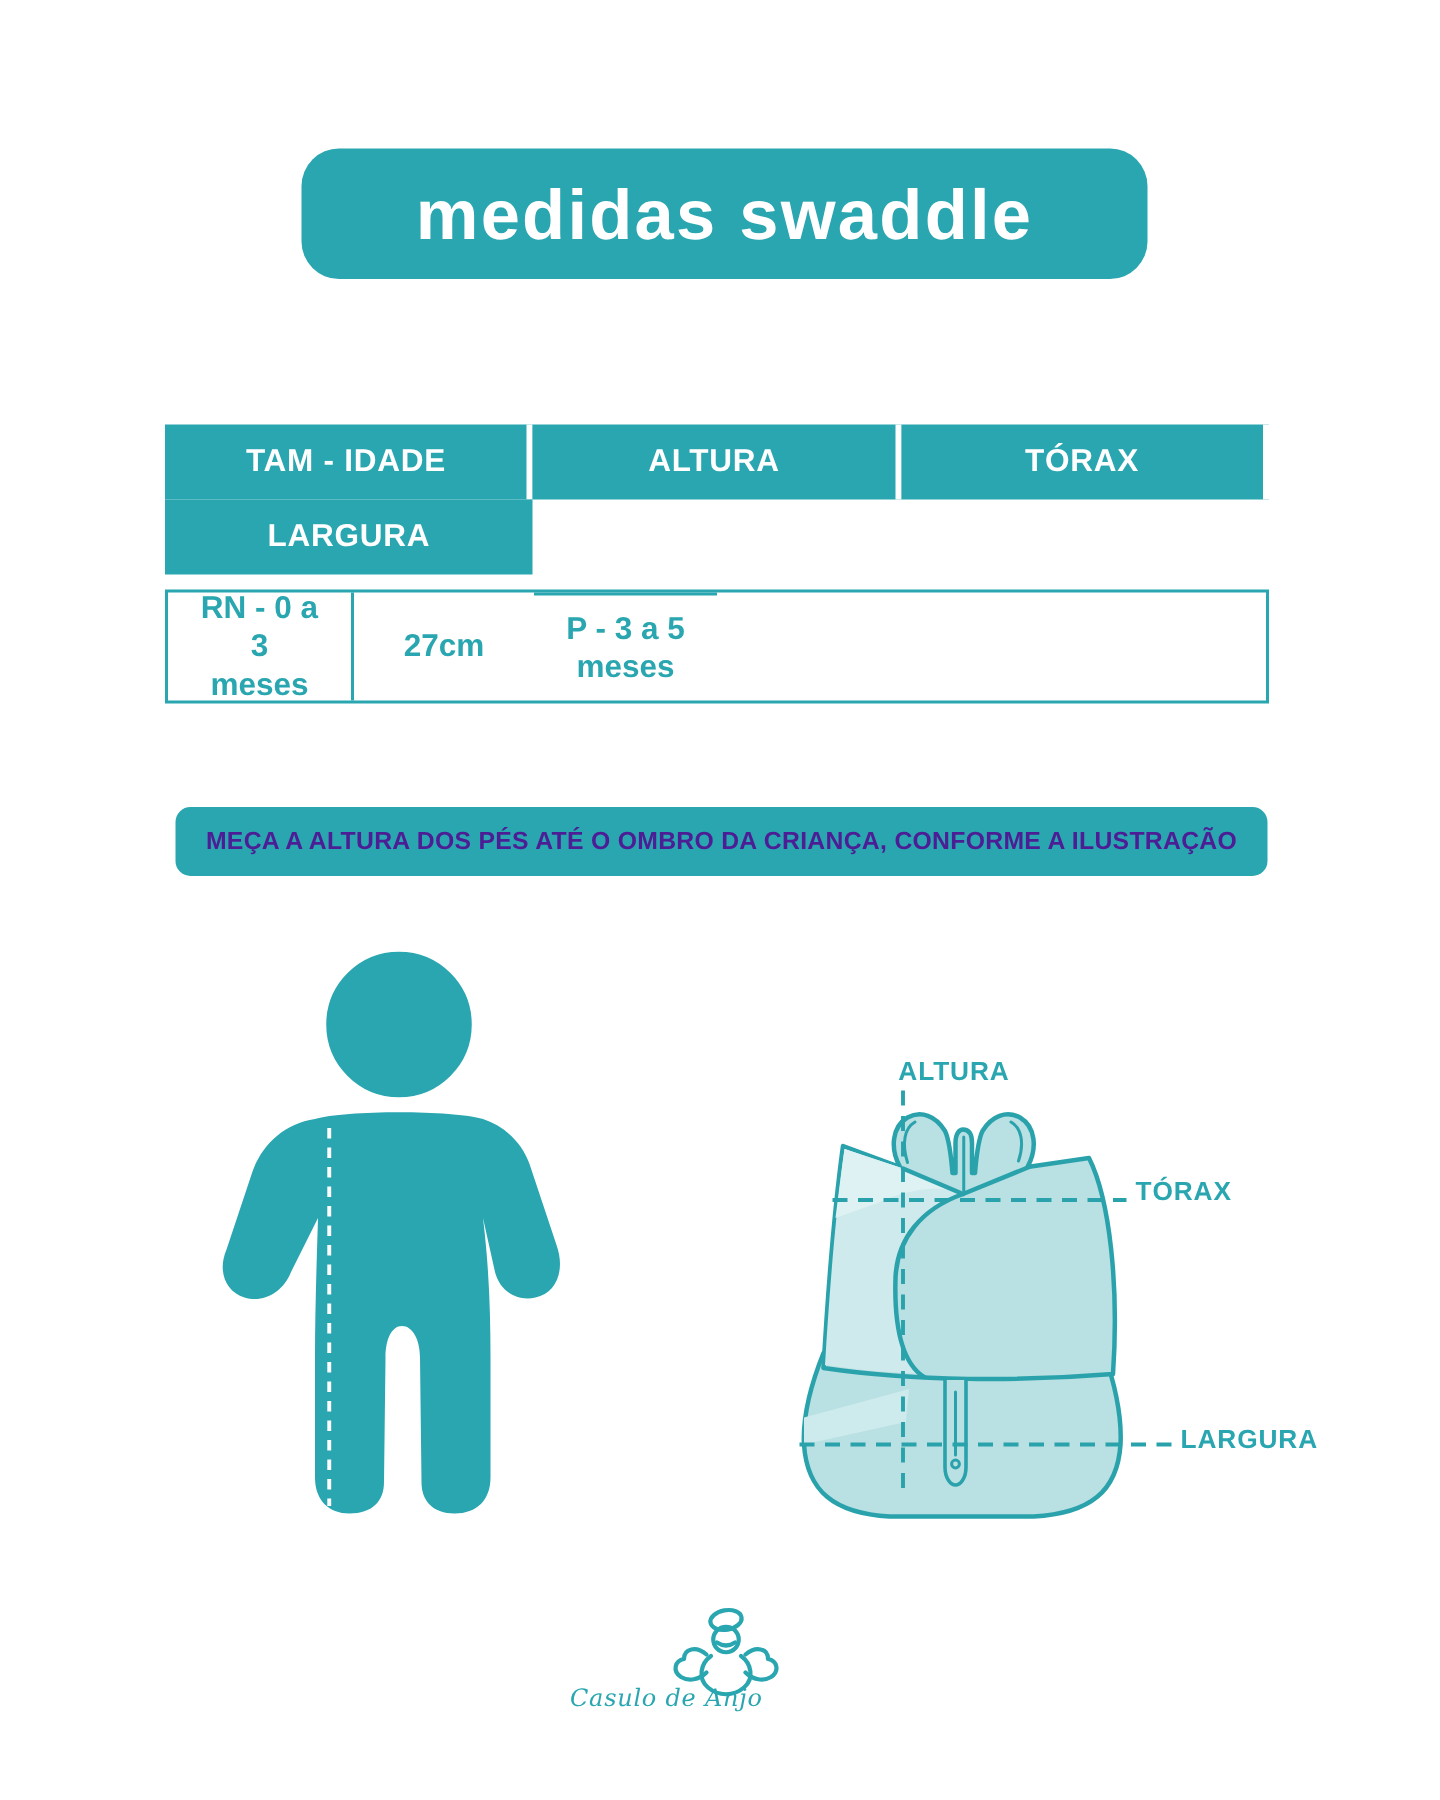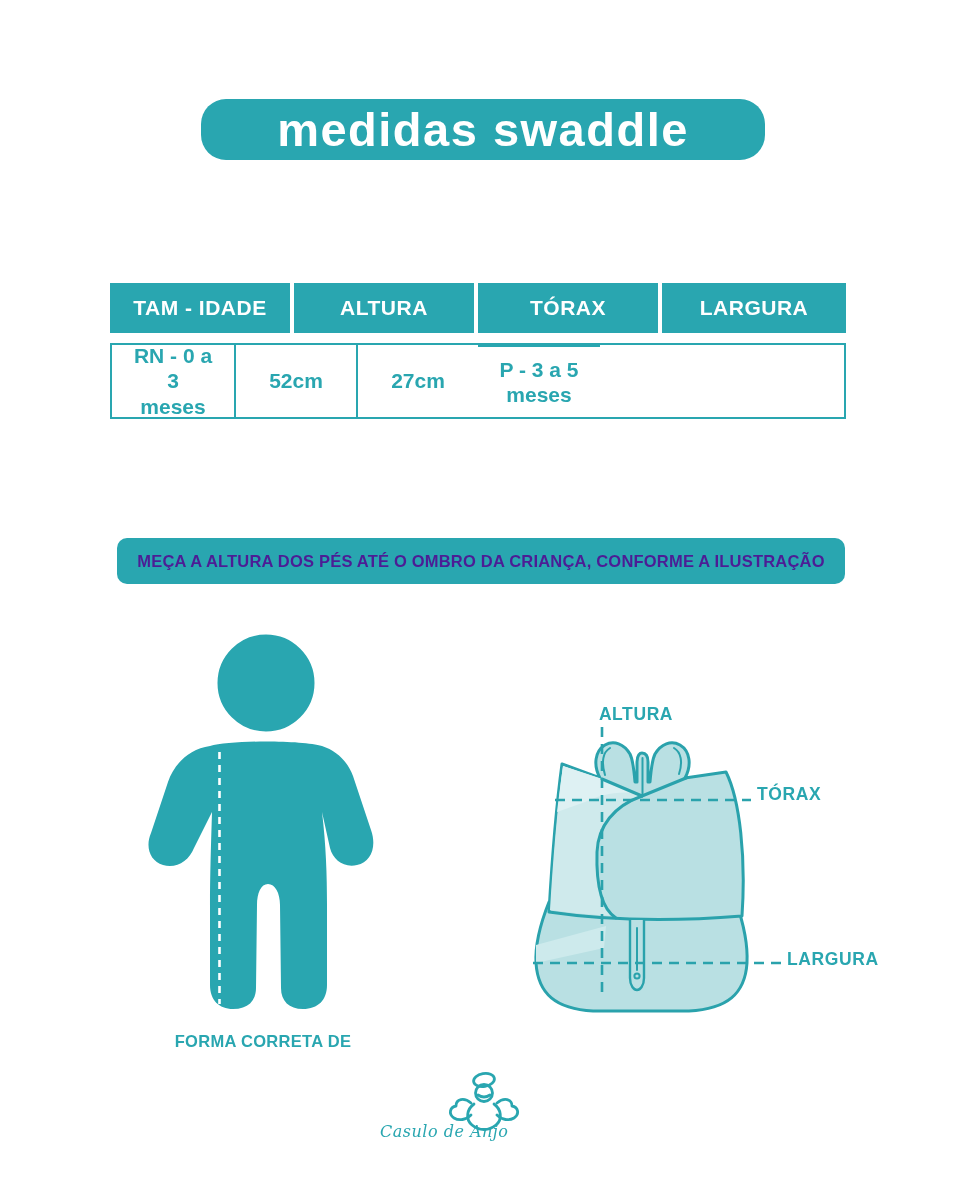--- a/index.html
+++ b/index.html
@@ -9,31 +9,31 @@
     --fill-light:#CDEAEC;
     --fill-lighter:#DEF1F3;
   }
   *{margin:0;padding:0;box-sizing:border-box;}
   html,body{background:#fff;}
   body{font-family:"Liberation Sans","DejaVu Sans",sans-serif;}
   .page{position:relative;width:960px;height:1200px;background:#ffffff;overflow:hidden;}
 
   
   .title-pill{
-    position:absolute;left:201px;top:99px;width:564px;height:61px;
+    position:absolute;left:201px;top:99px;width:564px;height:87px;
     background:var(--teal);border-radius:25px;
     display:flex;align-items:center;justify-content:center;
   }
   .title-pill span{
     color:#fff;font-size:47px;font-weight:700;letter-spacing:1.5px;
   }
 
   
   .size-table{position:absolute;left:110px;top:283px;width:736px;}
-  .thead{display:grid;grid-template-columns:repeat(4,1fr);}
+  .thead{display:grid;grid-template-columns:repeat(3,1fr);}
   .th{
     background:var(--teal);color:#fff;height:50px;
     display:flex;align-items:center;justify-content:center;
     font-weight:700;font-size:21px;letter-spacing:0.5px;
   }
   .th:not(:last-child){border-right:4px solid #fff;}
   .tbody{
     margin-top:10px;border:2.5px solid var(--teal);
     display:grid;grid-template-columns:repeat(6,1fr);
   }
@@ -86,21 +86,20 @@
 
   <div class="size-table">
     <div class="thead">
       <div class="th">TAM - IDADE</div>
       <div class="th">ALTURA</div>
       <div class="th">TÓRAX</div>
       <div class="th">LARGURA</div>
     </div>
     <div class="tbody">
       <div class="td first-col first-row">RN - 0 a 3 meses</div>
-      <div class="td first-row">52cm</div>
       <div class="td first-row">27cm</div>
       <div class="td first-col">P - 3 a 5 meses</div>
     </div>
   </div>
 
   <div class="banner">
     <span>MEÇA A ALTURA DOS PÉS ATÉ O OMBRO DA CRIANÇA, CONFORME A ILUSTRAÇÃO</span>
   </div>
 
   <svg class="art" viewBox="0 0 960 1200" aria-hidden="true">
@@ -148,18 +147,17 @@
       <path d="M 471 1103 C 464 1097 456 1099 456 1106 C 450 1107 448 1114 454 1118 C 459 1121 466 1120 471 1115"></path>
       <path d="M 497 1103 C 504 1097 512 1099 512 1106 C 518 1107 520 1114 514 1118 C 509 1121 502 1120 497 1115"></path>
     </g>
   </svg>
 
   <div class="il-label lbl-altura">ALTURA</div>
   <div class="il-label lbl-torax">TÓRAX</div>
   <div class="il-label lbl-largura">LARGURA</div>
 
   <div class="caption">
-    <div>FORMA CORRETA DE</div>
   </div>
 
   <div class="brand-text">Casulo de Anjo</div>
 
 </div>
 
 </body></html>

